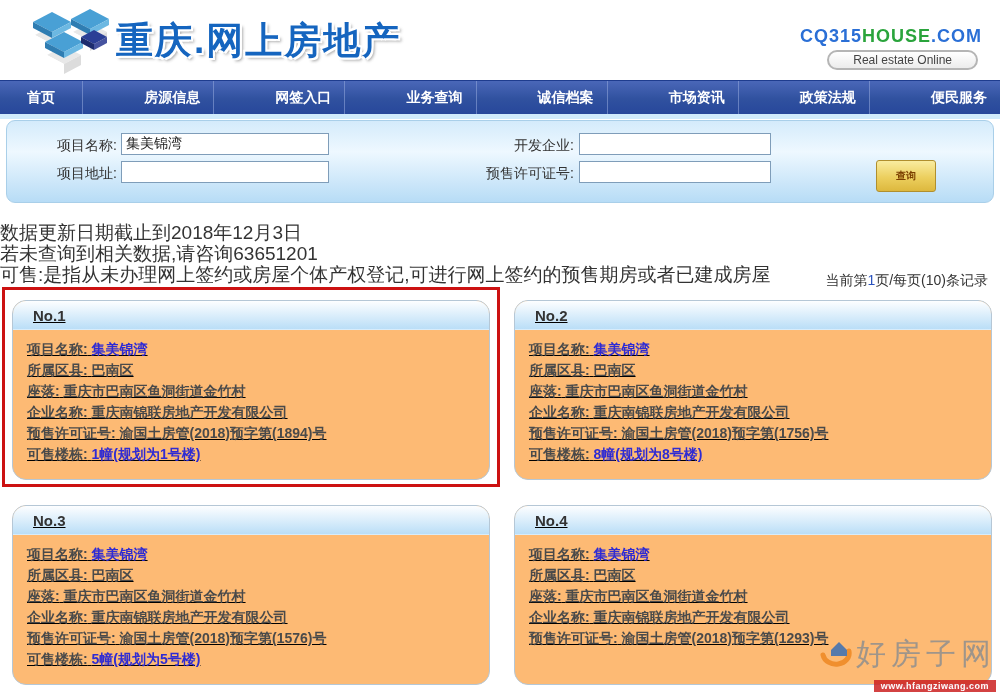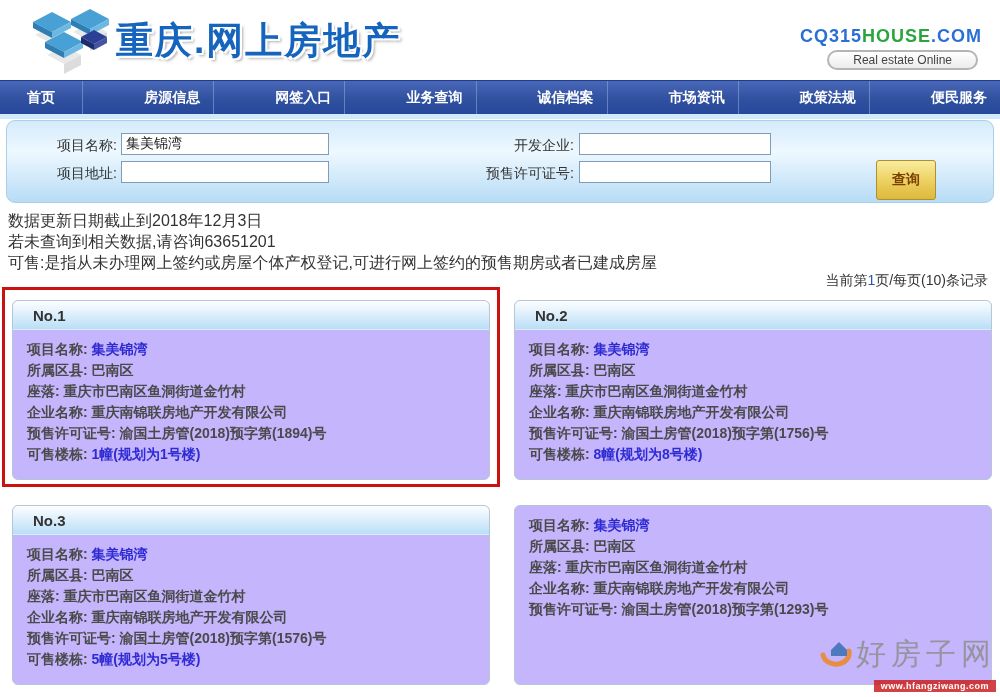--- a/index.html
+++ b/index.html
@@ -43,35 +43,35 @@
     position:absolute; left:6px; top:120px; width:988px; height:83px;
     border:1px solid #a9cfe9; border-radius:9px;
     background:linear-gradient(#d4ebfb 0%, #eef8ff 38%, #b7dcf6 100%);
   }
   .f-label { position:absolute; font-size:14px; color:#333; text-align:right; white-space:nowrap; }
   .f-input {
     position:absolute; height:22px; border:1px solid #7f9db9; background:#fff;
     font-size:14px; color:#222; padding:1px 4px; font-family:"Liberation Sans",sans-serif;
   }
   .btn-query {
-    position:absolute; left:869px; top:39px; width:60px; height:40px;
+    position:absolute; left:869px; top:39px; width:60px; height:32px;
     background:linear-gradient(#f9eca0, #eccf5e 55%, #ddb83e);
     border:1px solid #b08f2e; border-radius:3px;
-    font-size:14px; font-weight:bold; color:#7b3f00; cursor:pointer;
-  }
-
-  
-  .notice { position:absolute; left:8px; font-size:16px; color:#333; white-space:nowrap; }
+    font-size:10px; font-weight:bold; color:#7b3f00; cursor:pointer;
+  }
+
+  
+  .notice { position:absolute; left:0; font-size:19px; color:#333; white-space:nowrap;margin-top:9px; }
   .pagination { position:absolute; right:12px; top:272px; font-size:14px; color:#333; white-space:nowrap; }
   .pagination .pg-num { color:#2a52be; }
 
   
   .card {
     position:absolute; width:478px; height:180px;
-    border:1px solid #b5c7d6; border-radius:6px; background:#c4b5fd; overflow:hidden;
+    border:1px solid #b5c7d6; border-radius:14px; background:#fdba74; overflow:hidden;text-decoration:underline;
   }
   .card-head {
     height:29px; background:linear-gradient(#fdfeff, #badef7);
     border-bottom:1px solid #d8ecfa;
     display:flex; align-items:center; padding-left:20px;
     font-size:15px; font-weight:bold; color:#333;
   }
   .card-body { padding:9px 14px 0 14px; }
   .crow { font-size:14px; font-weight:bold; color:#4a4a4a; line-height:21px; white-space:nowrap; }
   .lk { color:#2f2bd3; text-decoration:none; cursor:pointer; }
@@ -196,20 +196,23 @@
     <div class="crow"><span>项目名称:</span> <a class="lk">集美锦湾</a></div>
     <div class="crow"><span>所属区县:</span> <span>巴南区</span></div>
     <div class="crow"><span>座落:</span> <span>重庆市巴南区鱼洞街道金竹村</span></div>
     <div class="crow"><span>企业名称:</span> <span>重庆南锦联房地产开发有限公司</span></div>
     <div class="crow"><span>预售许可证号:</span> <span>渝国土房管(2018)预字第(1576)号</span></div>
     <div class="crow"><span>可售楼栋:</span> <a class="lk">5幢(规划为5号楼)</a><a class="lk lk2"></a></div>
   </div>
 </div>
 
 <div class="card" style="left:514px; top:505px;">
+  <div class="card-head">
+    <span>No.4</span>
+  </div>
   <div class="card-body">
     <div class="crow"><span>项目名称:</span> <a class="lk">集美锦湾</a></div>
     <div class="crow"><span>所属区县:</span> <span>巴南区</span></div>
     <div class="crow"><span>座落:</span> <span>重庆市巴南区鱼洞街道金竹村</span></div>
     <div class="crow"><span>企业名称:</span> <span>重庆南锦联房地产开发有限公司</span></div>
     <div class="crow"><span>预售许可证号:</span> <span>渝国土房管(2018)预字第(1293)号</span></div>
   </div>
 </div>
 
 <div class="red-box"></div>

